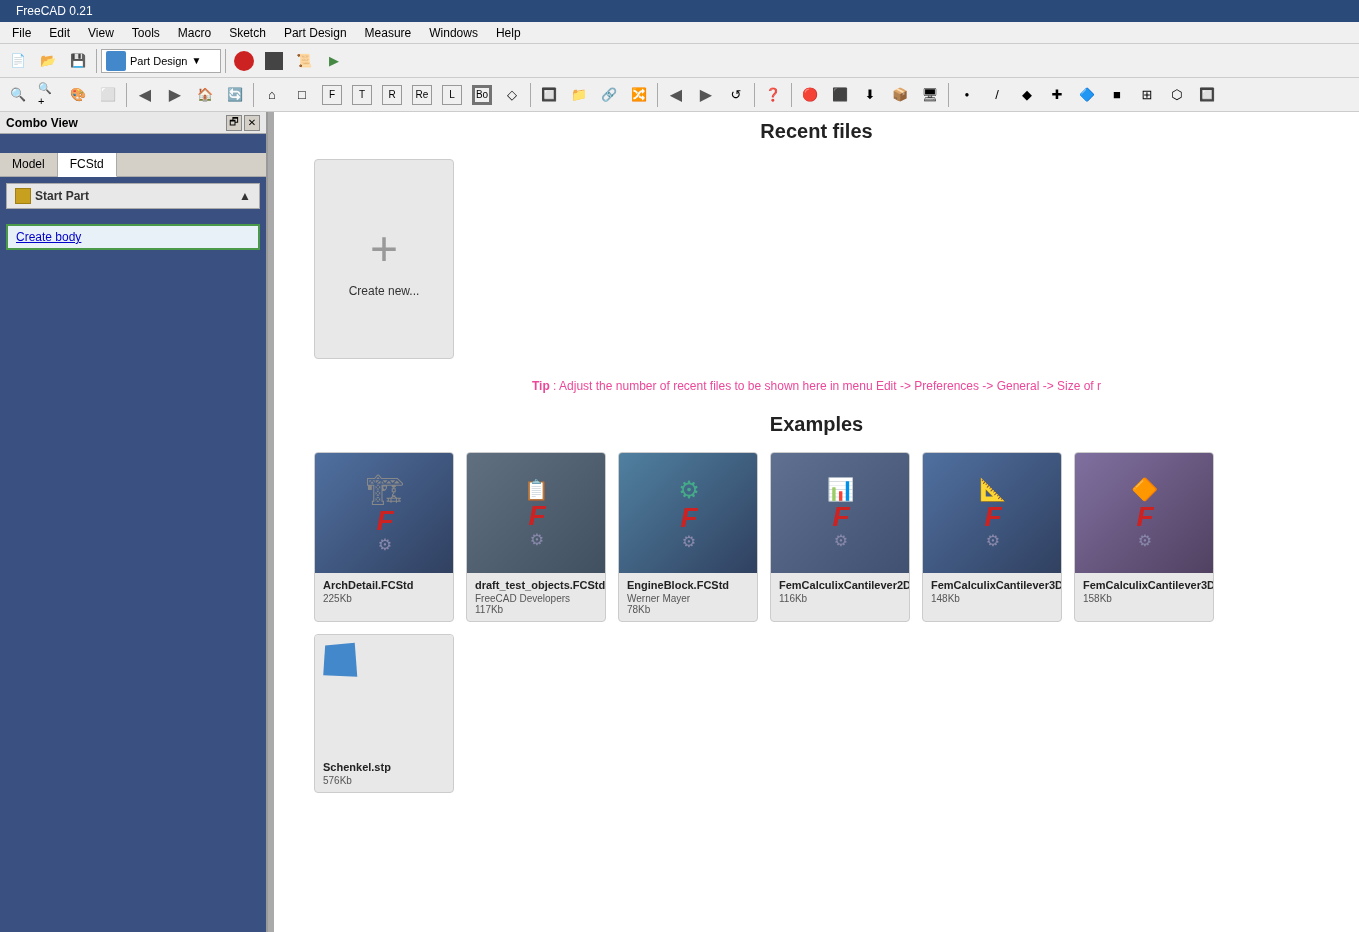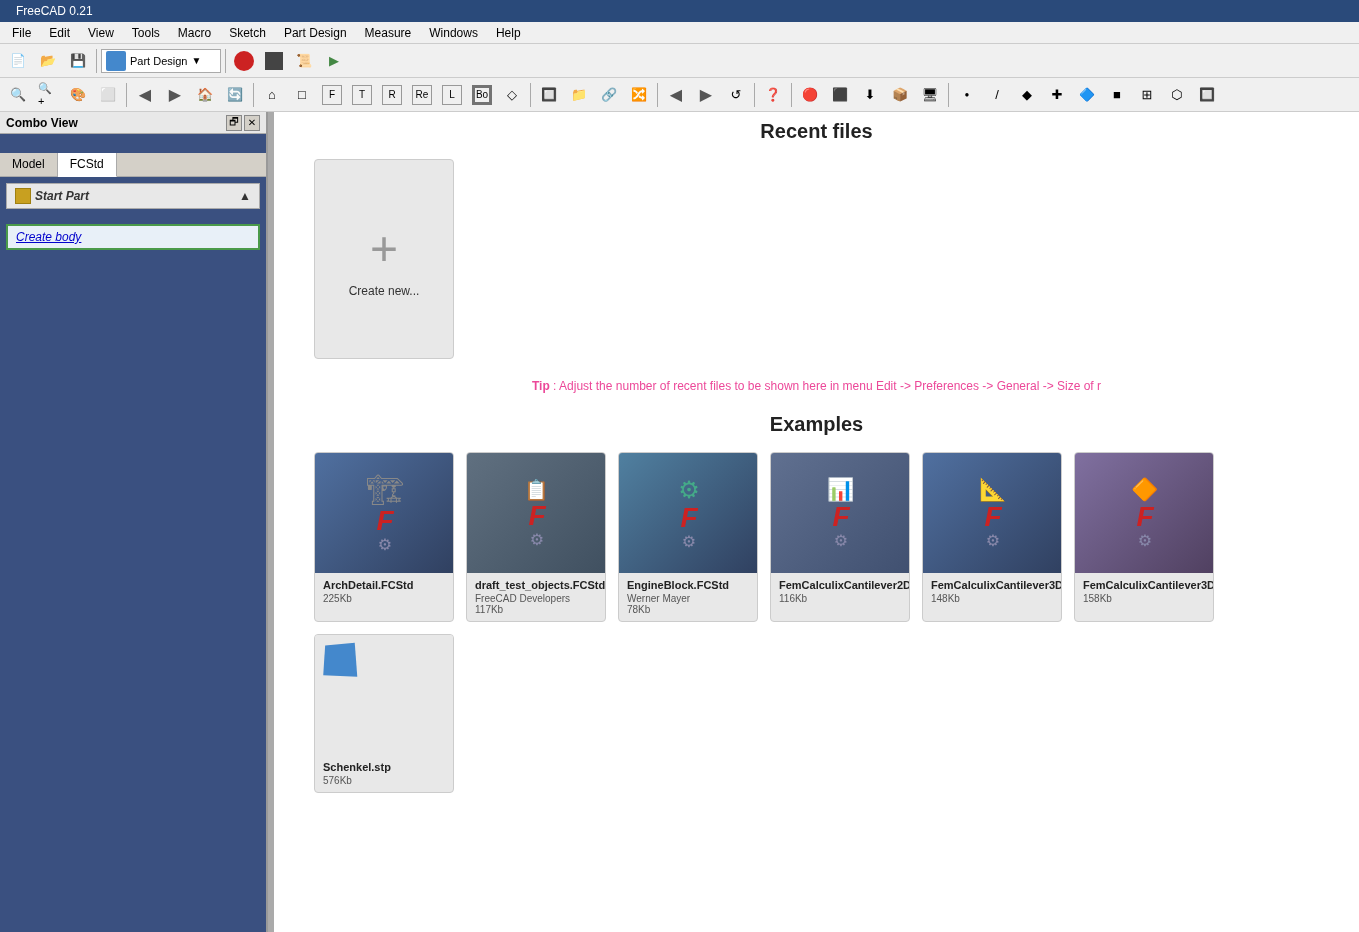--- a/index.html
+++ b/index.html
@@ -150,21 +150,20 @@
     .tab.active {
       background: white;
       border-bottom: 1px solid white;
       margin-bottom: -1px;
     }
 
     
     .tasks-panel {
       padding: 6px;
       color: white;
-      font-style: italic;
     }
     .task-section-header {
       background: #e8e8e8;
       color: #333;
       padding: 4px 8px;
       display: flex;
       align-items: center;
       justify-content: space-between;
       border: 1px solid #aaa;
       margin-bottom: 2px;

